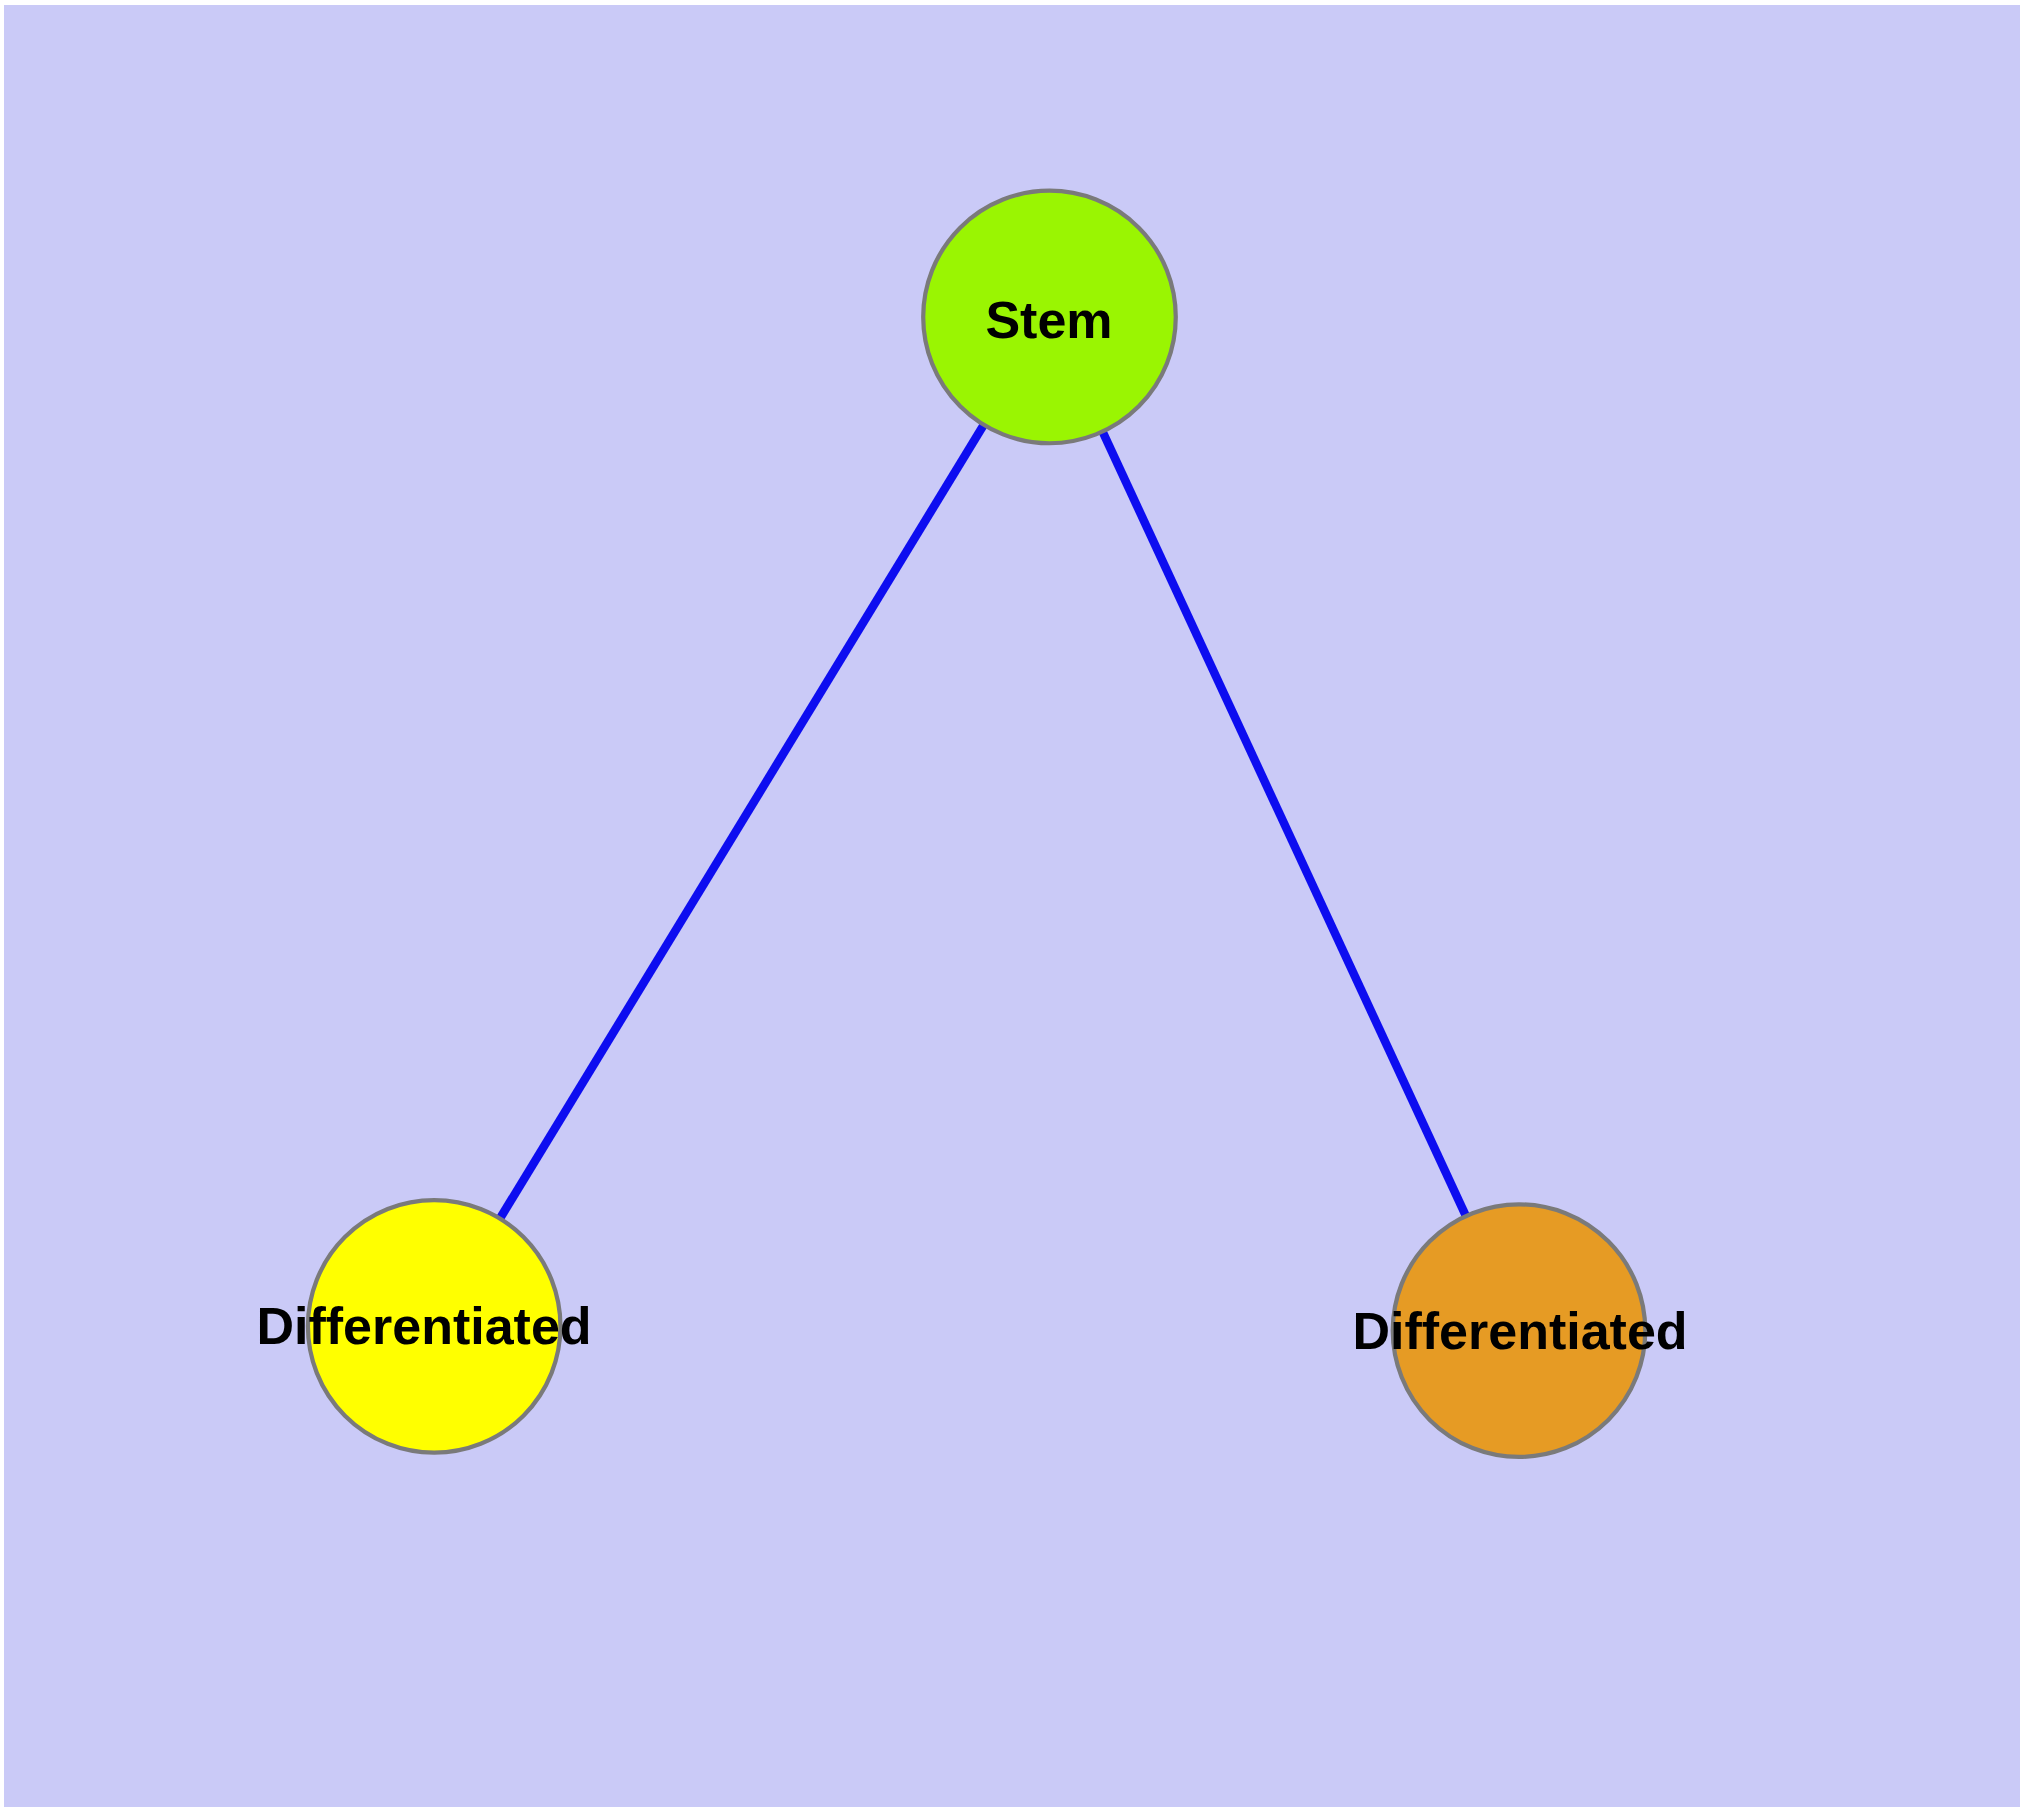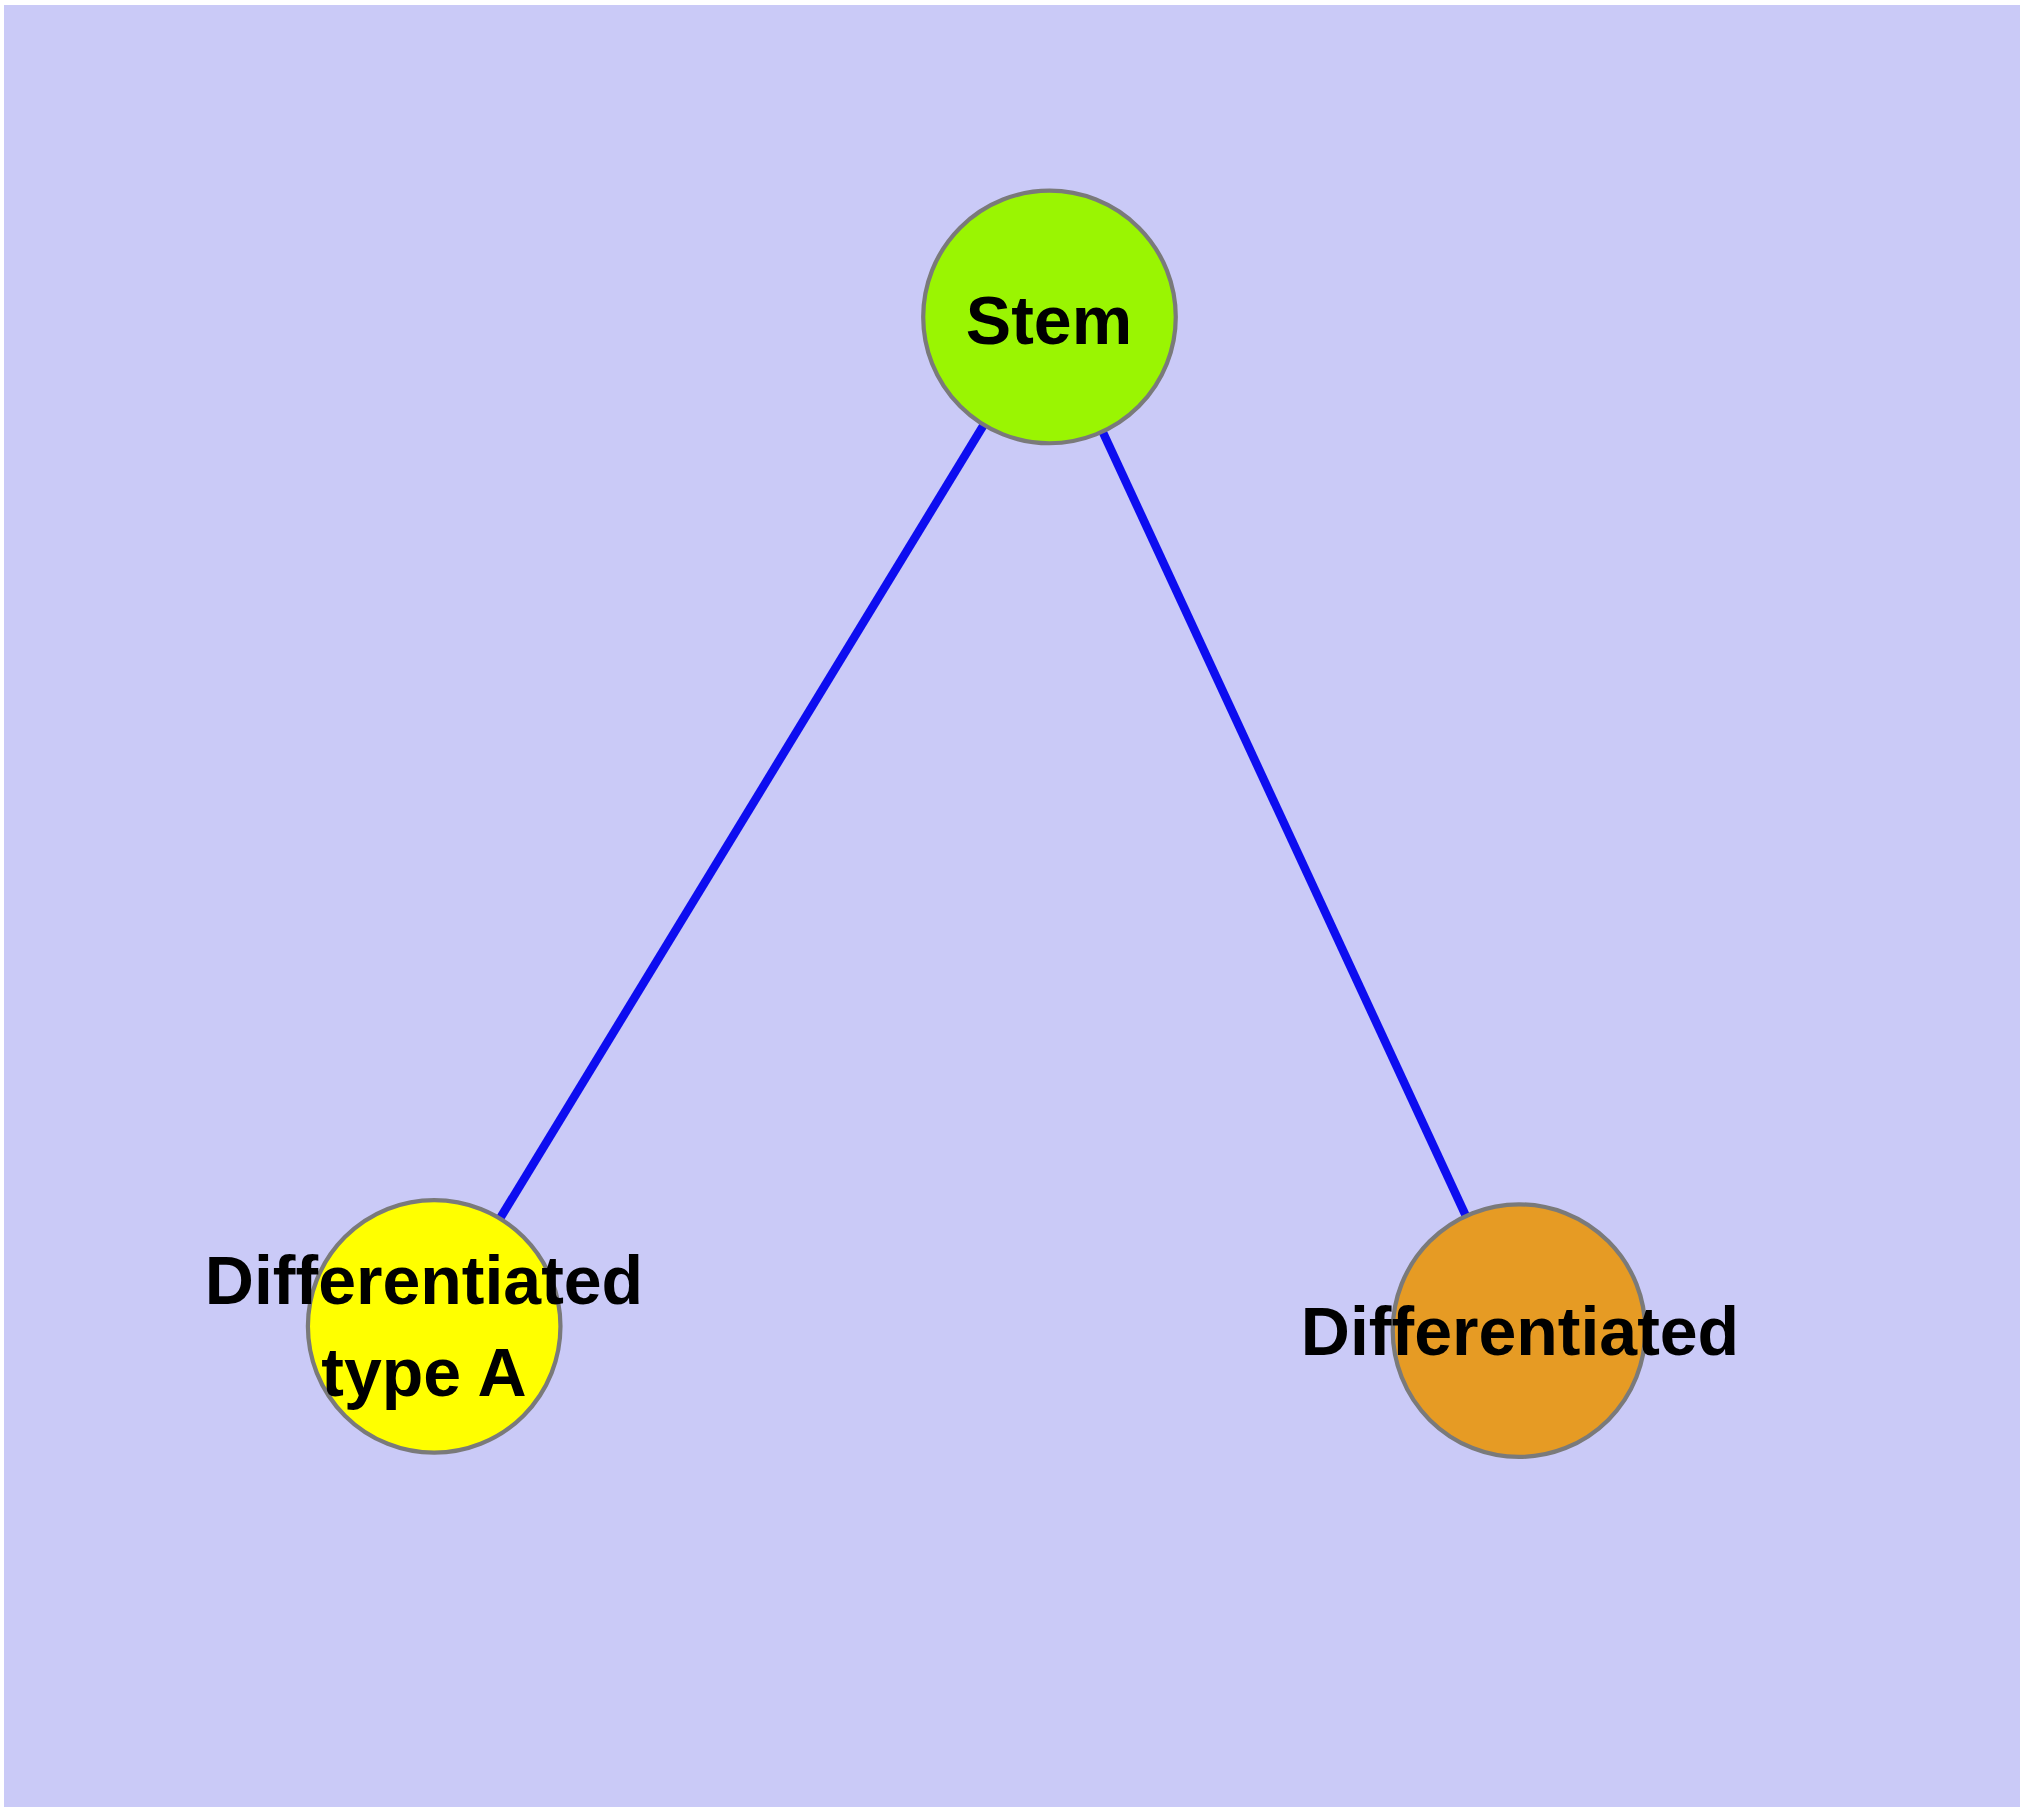--- a/index.html
+++ b/index.html
@@ -29,21 +29,21 @@
     fill: none;
     stroke-width: 10px;
   }
   .node-circle {
     stroke-width: 5px;
   }
   .node-label {
     position: absolute;
     transform: translate(-50%, -50%);
     text-align: center;
-    font-size: 68px;
+    font-size: 52px;
     font-weight: bold;
     line-height: 92px;
     color: #000000;
     white-space: nowrap;
     z-index: 2;
   }
   .label-line { display: block; }
 </style>
 </head>
 <body>
@@ -59,19 +59,18 @@
   <circle class="node-circle" cx="512" cy="1565" r="149" fill="#FFFF00" style="stroke: rgb(122, 122, 122);"></circle>
   <circle class="node-circle" cx="1792" cy="1570" r="149" fill="#E69B24" style="stroke: rgb(122, 122, 122);"></circle>
 </svg>
 
 <div class="node-label" style="left:1049px; top:320px;">
   <span class="label-line">Stem</span>
 </div>
 
 <div class="node-label" style="left:424px; top:1326px;">
   <span class="label-line">Differentiated</span>
-  <span class="label-line">type A</span>
 </div>
 
 <div class="node-label" style="left:1520px; top:1331px;">
   <span class="label-line">Differentiated</span>
 </div>
 
 
 </body></html>

